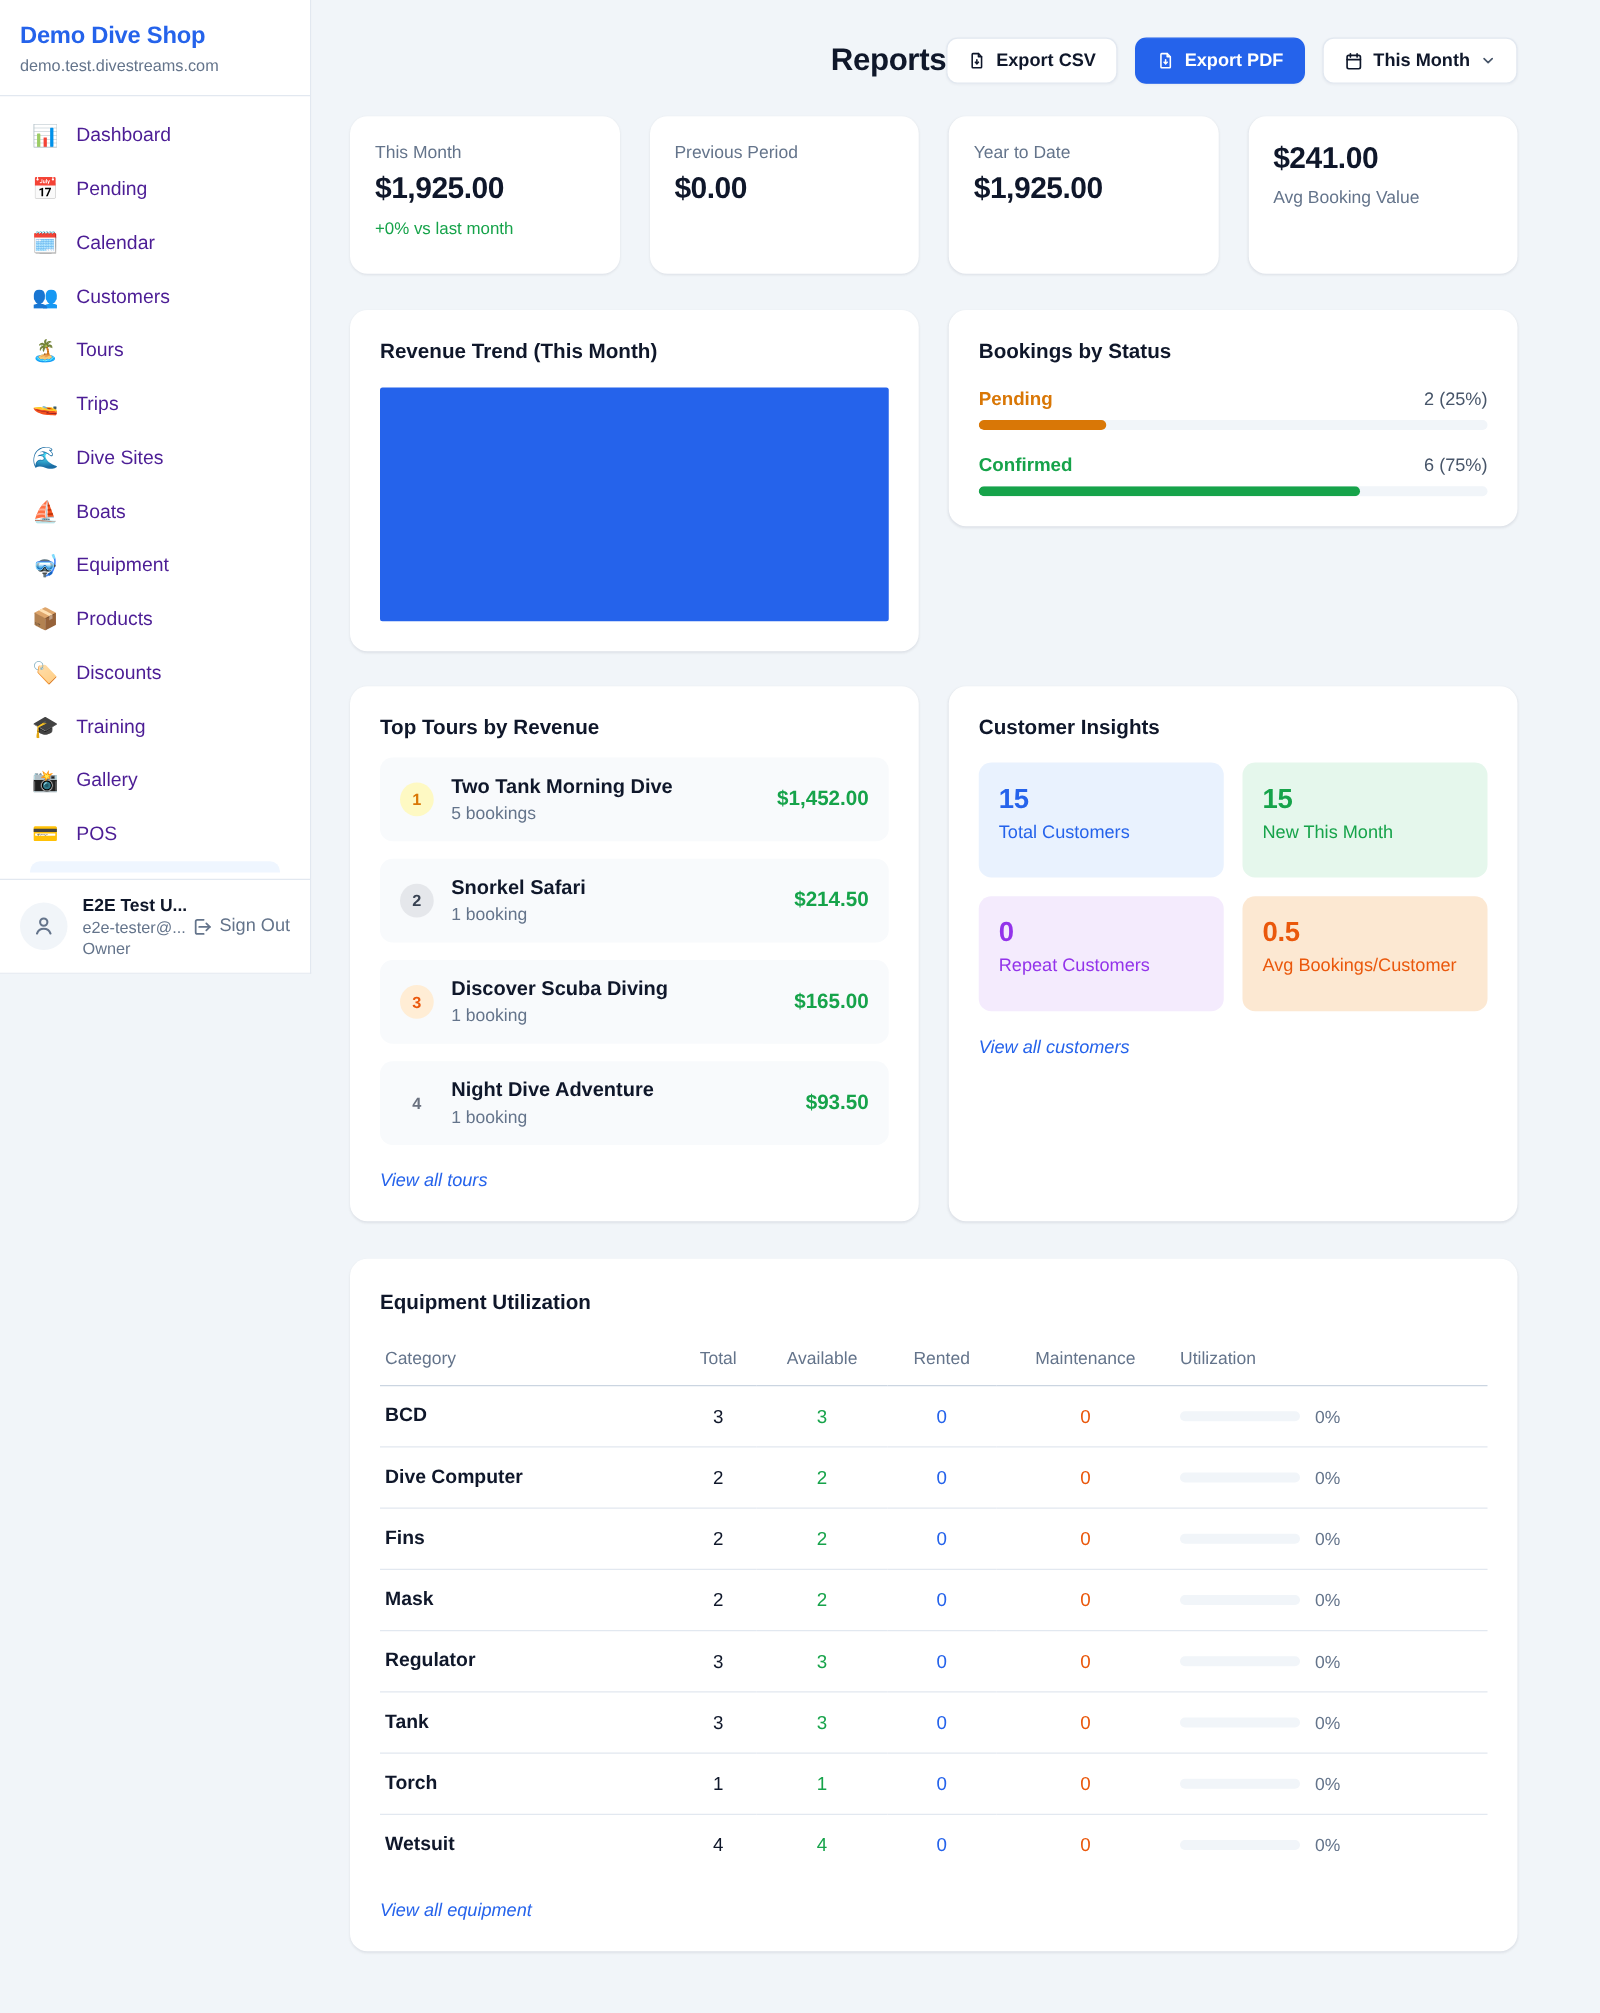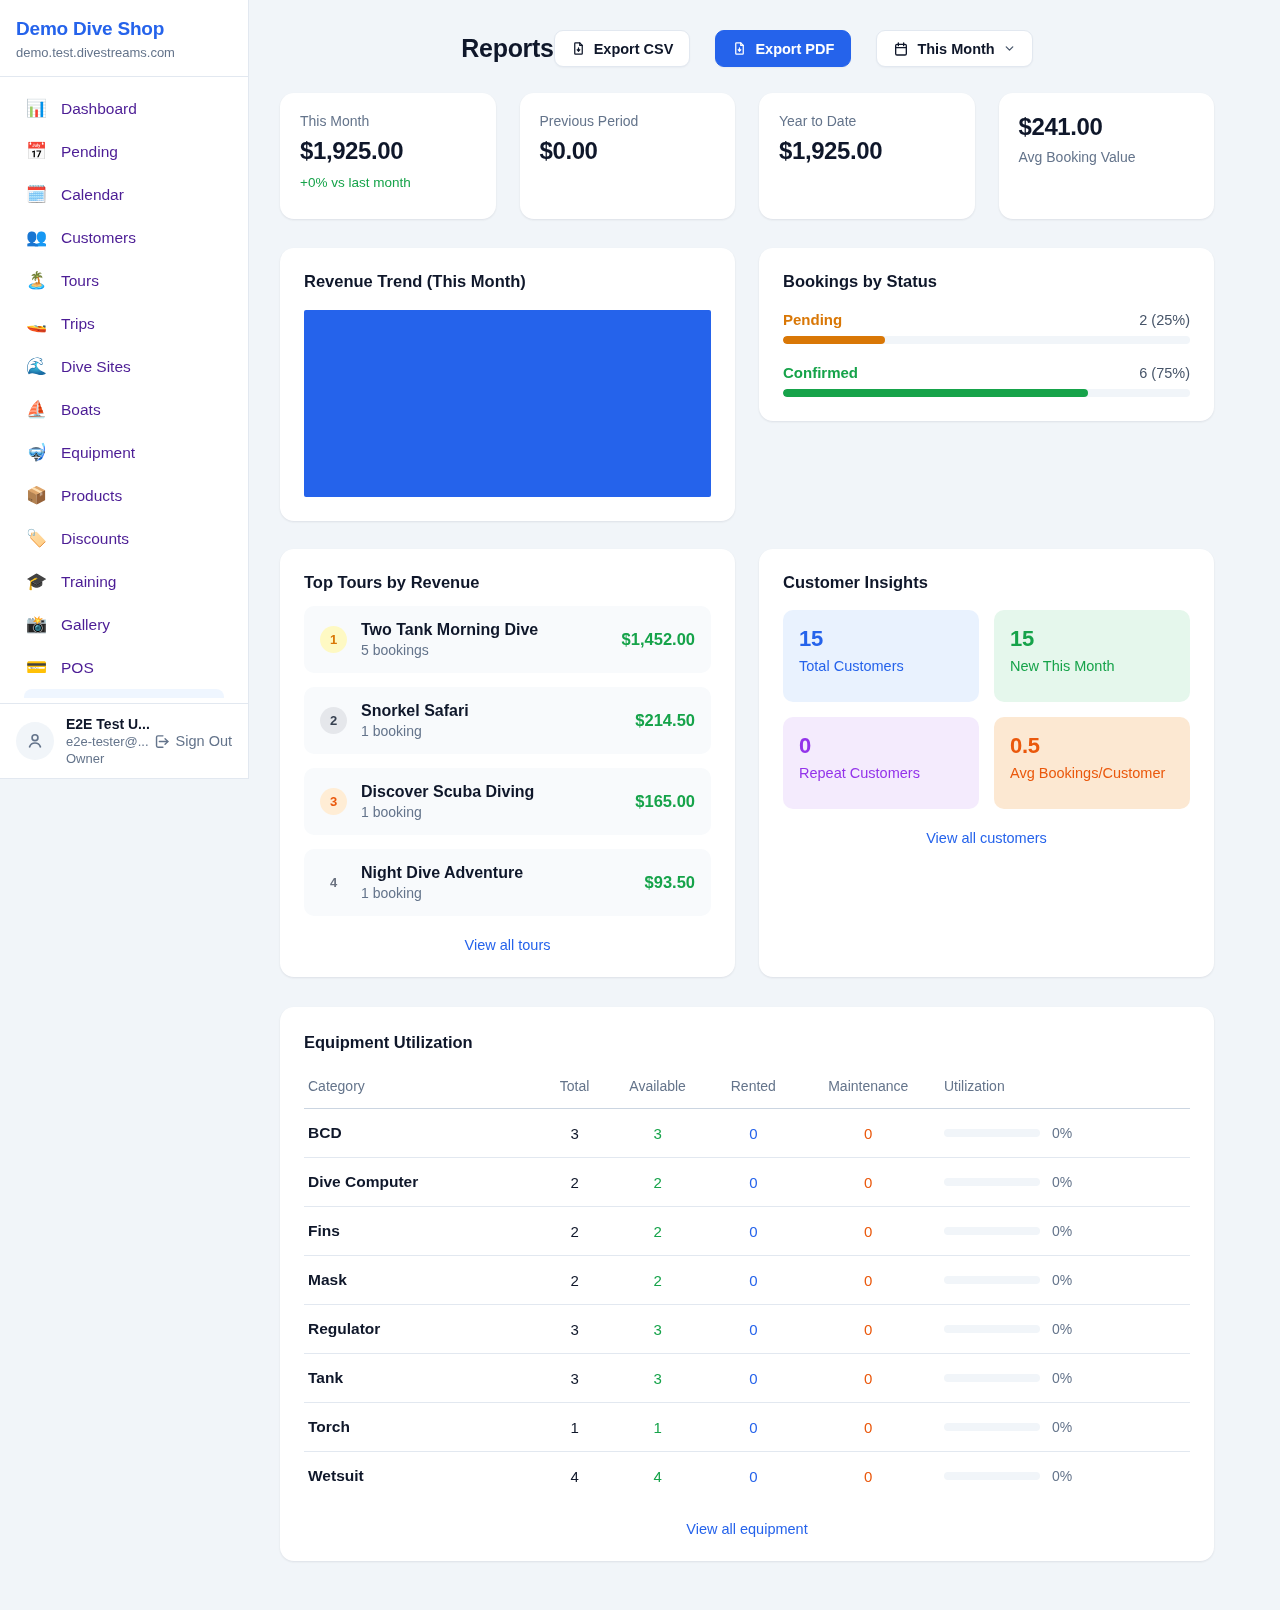--- a/index.html
+++ b/index.html
@@ -52,23 +52,23 @@
   .user-email { font-size:13px; color:#64748b; margin-top:2px; white-space:nowrap; }
   .user-role { font-size:13px; color:#64748b; margin-top:2px; }
   .signout {
     display:flex; align-items:center; gap:6px;
     color:#64748b; font-size:14.5px; cursor:pointer; flex:0 0 auto;
     padding-right:2px;
   }
 
   
   .main { margin-left:249px; padding:30px 66px 40px 31px; }
-  .page-header { display:flex; align-items:center; justify-content:center; }
+  .page-header { display:flex; align-items:center; justify-content:flex-end; }
   .page-title { font-size:25px; font-weight:800; letter-spacing:-0.3px; }
-  .header-actions { display:flex; gap:25px; }
+  .header-actions { display:flex; gap:14px; }
   .btn {
     display:flex; align-items:center; gap:8px;
     height:37px; padding:0 16px; border-radius:9px;
     font-size:14.5px; font-weight:700; cursor:pointer;
     background:#ffffff; border:1px solid #e2e8f0; color:#0f172a;
     box-shadow:0 1px 2px rgba(16,24,40,.04);
   }
   .btn-primary { background:#2563eb; border-color:#2563eb; color:#ffffff; }
   .btn svg { display:block; }
 
@@ -116,21 +116,21 @@
     display:flex; align-items:center; justify-content:center;
     font-size:13px; font-weight:700; color:#6b7280;
   }
   .rank-1 { background:#fef9c3; color:#d97706; }
   .rank-2 { background:#e5e7eb; color:#374151; }
   .rank-3 { background:#ffedd5; color:#ea580c; }
   .tour-info { flex:1 1 auto; min-width:0; }
   .tour-name { font-size:16px; font-weight:700; color:#0f172a; }
   .tour-bookings { font-size:14px; color:#64748b; margin-top:3px; }
   .tour-revenue { font-size:16.5px; font-weight:800; color:#16a34a; white-space:nowrap; }
-  .view-link { display:block; text-align:center; color:#2563eb; font-size:14.5px; margin-top:21px; cursor:pointer; text-decoration:none; }
+  .view-link { display:block; color:#2563eb; font-size:14.5px; margin-top:21px; cursor:pointer; text-decoration:none;font-style:italic; }
 
   .insight-grid { display:grid; grid-template-columns:1fr 1fr; gap:15px; margin-top:18px; }
   .insight-tile { border-radius:10px; padding:16px 16px 18px 16px; height:92px; }
   .insight-value { font-size:22px; font-weight:800; letter-spacing:-0.3px; }
   .insight-label { font-size:14.5px; margin-top:6px; }
   .tile-blue   { background:#e9f2fe; } .tile-blue .insight-value,   .tile-blue .insight-label   { color:#2563eb; }
   .tile-green  { background:#e5f7ec; } .tile-green .insight-value,  .tile-green .insight-label  { color:#16a34a; }
   .tile-purple { background:#f4ebfd; } .tile-purple .insight-value, .tile-purple .insight-label { color:#9333ea; }
   .tile-orange { background:#fce8d2; } .tile-orange .insight-value, .tile-orange .insight-label { color:#ea580c; }
 

